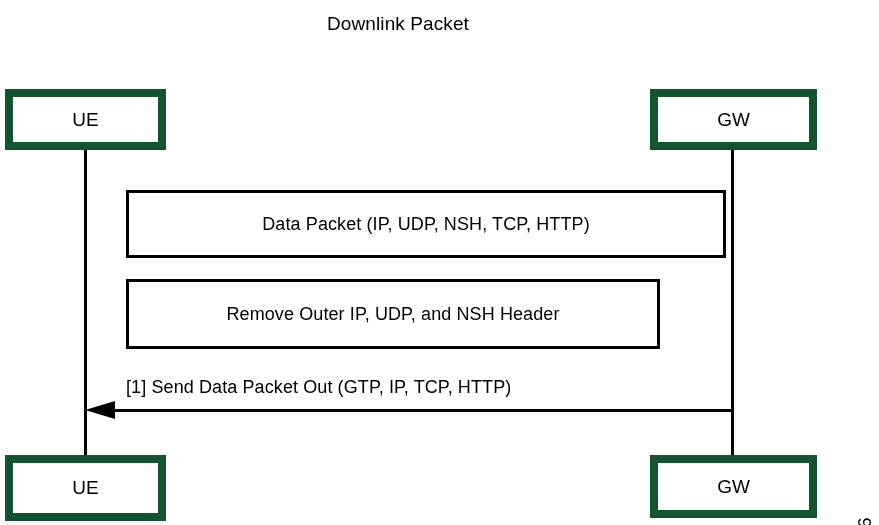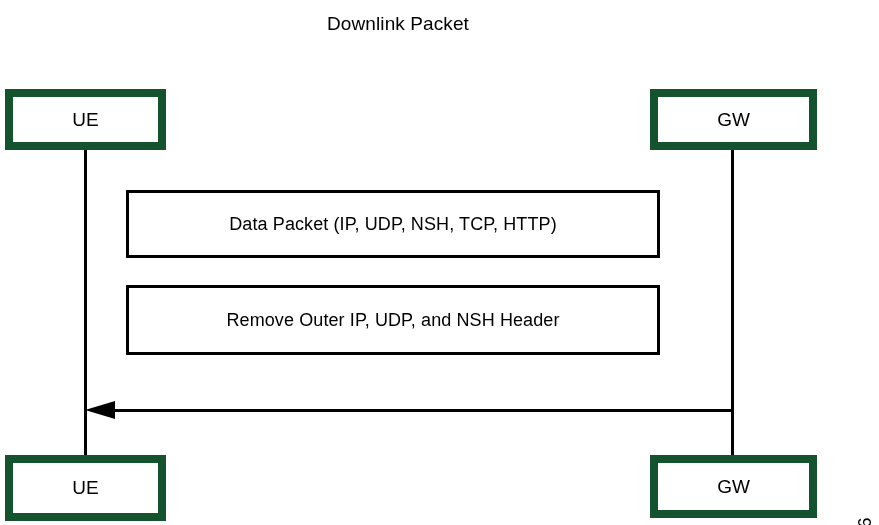--- a/index.html
+++ b/index.html
@@ -69,22 +69,22 @@
     background: #ffffff;
     display: flex;
     align-items: center;
     justify-content: center;
     font-size: 18px;
     line-height: 24px;
     color: #000000;
     z-index: 3;
     letter-spacing: 0.1px;
   }
-  .action-box-1 { left: 126px; top: 190px; width: 534px; height: 68px; }
-  .action-box-2 { left: 126px; top: 285px; width: 534px; height: 70px; }
+  .action-box-1 { left: 126px; top: 190px; width: 600px; height: 68px; }
+  .action-box-2 { left: 126px; top: 279px; width: 534px; height: 70px; }
 
   
   .arrow-wrap {
     position: absolute;
     left: 84px;
     top: 400px;
     width: 650px;
     height: 22px;
     z-index: 2;
   }
@@ -142,20 +142,21 @@
 
   <div class="lifeline lifeline-ue"></div>
   <div class="lifeline lifeline-gw"></div>
 
   <div class="actor-box actor-ue-top">UE</div>
   <div class="actor-box actor-gw-top">GW</div>
 
   <div class="action-box action-box-1">Data Packet (IP, UDP, NSH, TCP, HTTP)</div>
   <div class="action-box action-box-2">Remove Outer IP, UDP, and NSH Header</div>
 
+  <div class="arrow-label">[1] Send Data Packet Out (GTP, IP, TCP, HTTP)</div>
   <div class="arrow-wrap">
     <div class="arrow-line"></div>
     <div class="arrow-head"></div>
   </div>
 
   <div class="actor-box actor-ue-bot">UE</div>
   <div class="actor-box actor-gw-bot">GW</div>
 
   <div class="figure-id">427296</div>
 

